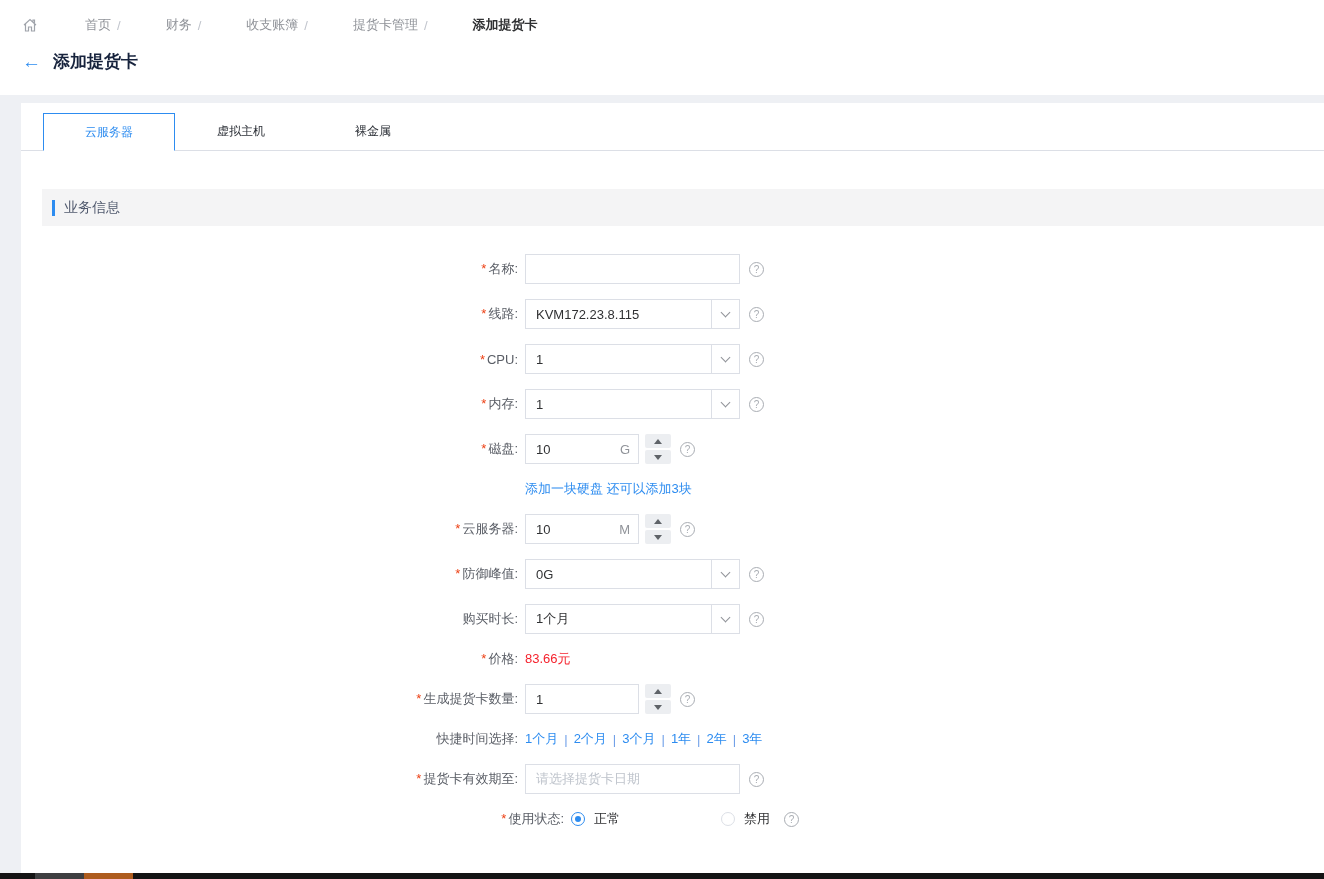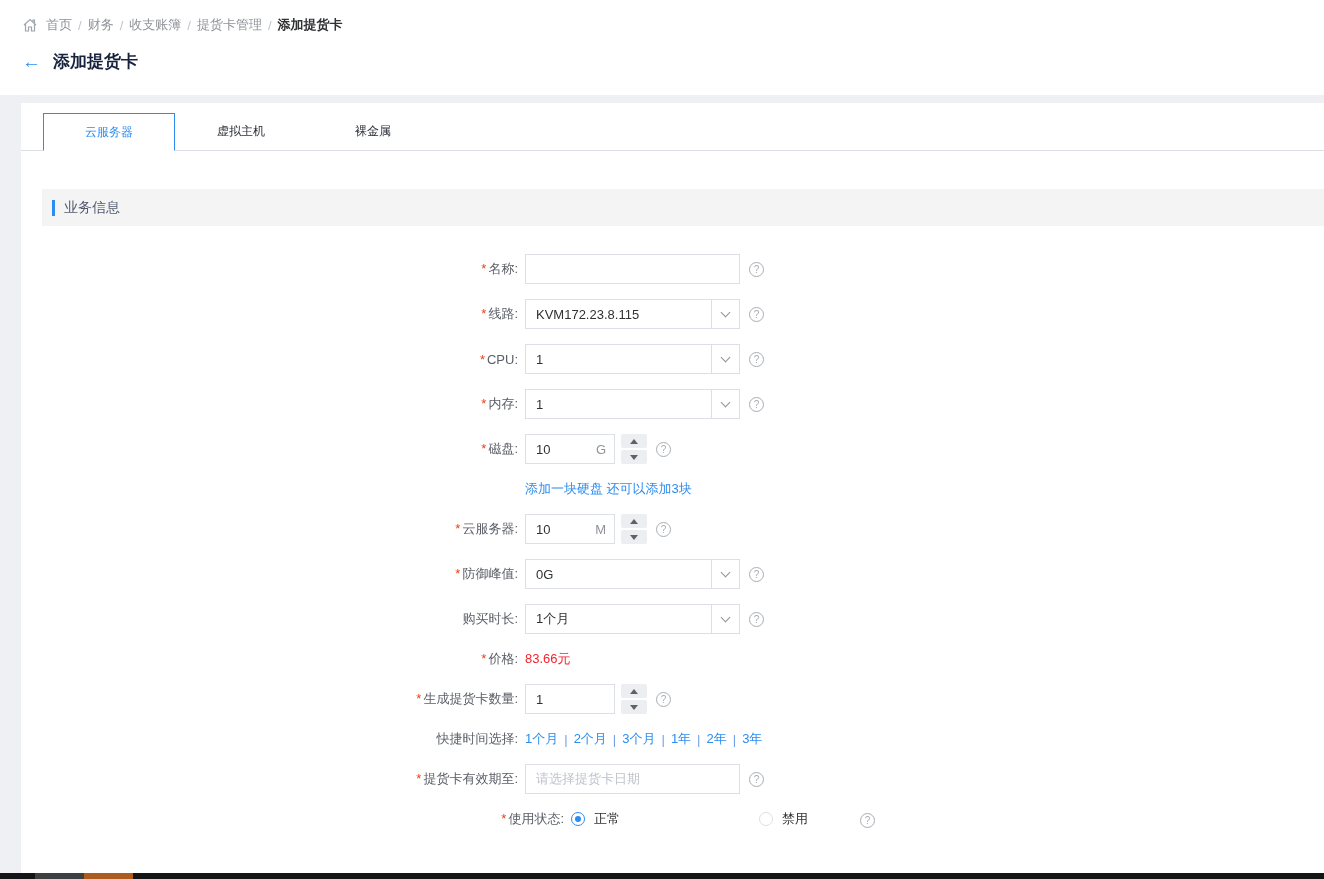--- a/index.html
+++ b/index.html
@@ -5,21 +5,21 @@
   * { margin:0; padding:0; box-sizing:border-box; }
   html,body { width:1324px; height:879px; overflow:hidden; }
   body {
     font-family:"Liberation Sans","DejaVu Sans",sans-serif;
     background:#eef0f4; color:#303133; position:relative; font-size:13px;
   }
 
   
   .header { width:1324px; height:95px; background:#fff; }
   .breadcrumb { display:flex; align-items:center; padding:16px 0 0 22px; color:#909399; font-size:13px; }
-  .breadcrumb .crumb { color:#909399; cursor:pointer; }
+  .breadcrumb .crumb { color:#909399; cursor:pointer;margin-left:39px; }
   .breadcrumb .sep { margin:0 6px; color:#c0c4cc; }
   .breadcrumb .current { color:#303133; font-weight:700; }
   .breadcrumb svg { margin-right:8px; display:block; }
   .title-row { display:flex; align-items:center; padding:16px 0 0 22px; }
   .back-arrow { color:#2d8cf0; font-size:19px; line-height:1; cursor:pointer; margin-right:12px; font-weight:700; }
   .page-title { font-size:17px; font-weight:700; color:#17233d; }
 
   
   .card { position:absolute; left:21px; top:103px; width:1303px; height:770px; background:#fff; }
 
@@ -51,41 +51,41 @@
   }
   .ctl-input { width:215px; }
   .ctl-input input { border:0; outline:none; width:100%; height:100%; padding:0 10px; font-size:13px; color:#303133; font-family:Liberation Mono, monospace; background:transparent; }
   .ctl-input input::placeholder { color:#bfc4cc; }
 
   .ctl-select { width:215px; cursor:pointer; }
   .ctl-select .sel-value { flex:1; padding:0 10px; color:#303133; font-size:13px; white-space:nowrap; overflow:hidden; }
   .ctl-select .chev-box { width:28px; height:100%; border-left:1px solid #dcdfe6; display:flex; align-items:center; justify-content:center; }
   .chevron { width:7px; height:7px; border-right:1.5px solid #909399; border-bottom:1.5px solid #909399; transform:rotate(45deg); margin-top:-3px; }
 
-  .ctl-number { width:90px; }
+  .ctl-number { width:114px; }
   .ctl-number input { border:0; outline:none; width:55px; height:100%; padding:0 0 0 10px; font-size:13px; color:#303133; font-family:inherit; background:transparent; }
   .ctl-number .unit { flex:1; text-align:right; padding-right:8px; color:#909399; font-size:13px; }
 
   .stepper { display:flex; flex-direction:column; justify-content:center; margin-left:6px; gap:2px; }
   .step-btn { width:26px; height:14px; background:#eceef1; border-radius:2px; display:flex; align-items:center; justify-content:center; cursor:pointer; }
   .tri-up { width:0; height:0; border-left:4px solid transparent; border-right:4px solid transparent; border-bottom:5px solid #5f6368; }
   .tri-down { width:0; height:0; border-left:4px solid transparent; border-right:4px solid transparent; border-top:5px solid #5f6368; }
 
   .help {
     width:15px; height:15px; border:1px solid #a9adb3; border-radius:50%;
     color:#a9adb3; font-size:10px; display:flex; align-items:center; justify-content:center;
     margin-left:9px; cursor:pointer; flex:0 0 auto;
   }
 
   .link { color:#2d8cf0; cursor:pointer; text-decoration:none; font-size:13px; }
   .price-value { color:#f5222d; font-size:13px; }
   .quick-links { display:flex; align-items:center; }
   .quick-links .pipe { color:#6f9fe8; margin:0 6px; }
 
-  .radio-group { display:flex; align-items:flex-end;gap:38px; }
+  .radio-group { display:flex; align-items:center; }
   .radio-item { display:flex; align-items:center; cursor:pointer; }
   .radio-item.first { width:150px; }
   .radio-circle { width:14px; height:14px; border-radius:50%; border:1px solid #dcdfe6; background:#fff; display:flex; align-items:center; justify-content:center; }
   .radio-item.checked .radio-circle { border-color:#2d8cf0; }
   .radio-dot { width:6px; height:6px; border-radius:50%; background:#2d8cf0; display:none; }
   .radio-item.checked .radio-dot { display:block; }
   .radio-label { margin-left:9px; color:#303133; font-size:13px; }
 
   
   .row-quick { margin-top:10px; }

